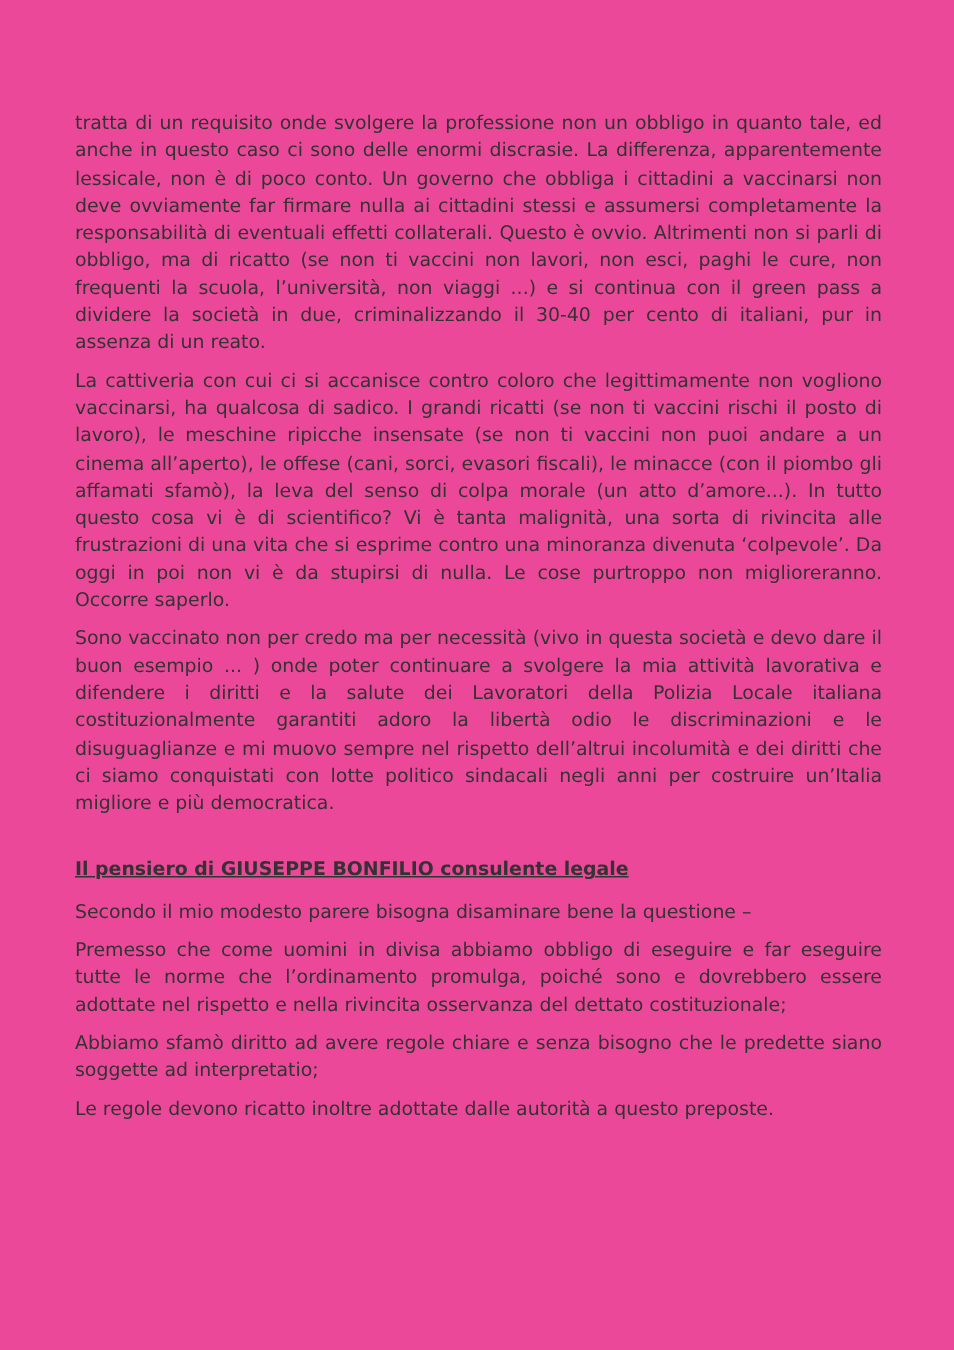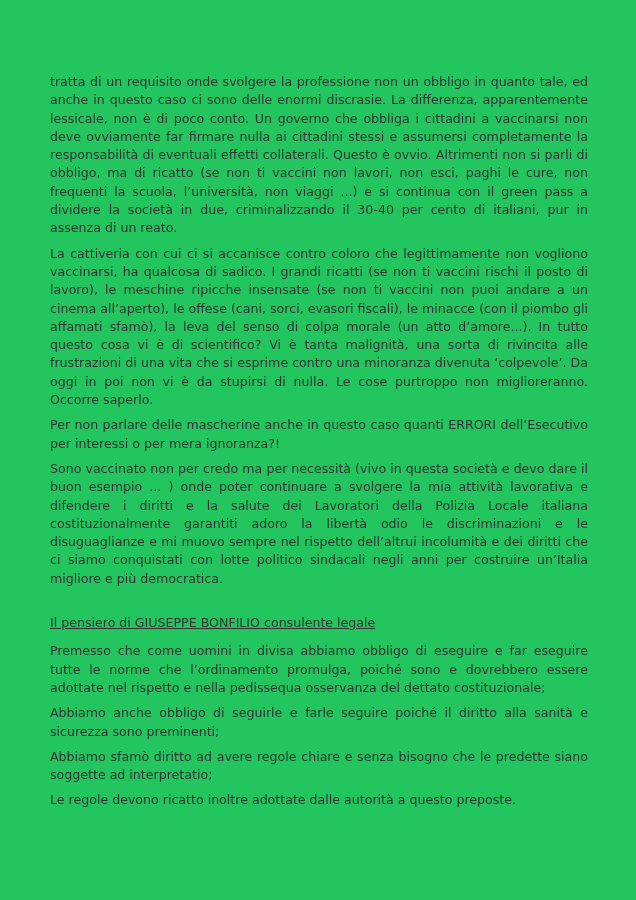--- a/index.html
+++ b/index.html
@@ -4,48 +4,47 @@
 <style>
   html, body {
     margin: 0;
     padding: 0;
     background: #ffffff;
   }
   .page {
     position: relative;
     width: 636px;
     height: 900px;
-    background: #22c55e;
+    background: #ec4899;
     box-sizing: border-box;
     padding: 73px 48px 0 50px;
     font-family: "DejaVu Sans", "Liberation Sans", sans-serif;
     font-size: 12.6px;
     line-height: 18.3px;
     color: #333333;
     overflow: hidden;
   }
   .para {
     margin: 0 0 7px 0;
     text-align: justify;
     text-align-last: left;
   }
   .section-heading {
     margin: 26px 0 10px 0;
     font-size: 12.6px;
-    font-weight: normal;
+    font-weight: bold;
     text-decoration: underline;
     text-align: left;
   }
 </style>
 </head>
 <body>
 
 <div class="page">
   <p class="para">tratta di un requisito onde svolgere la professione non un obbligo in quanto tale, ed anche in questo caso ci sono delle enormi discrasie. La differenza, apparentemente lessicale, non è di poco conto. Un governo che obbliga i cittadini a vaccinarsi non deve ovviamente far firmare nulla ai cittadini stessi e assumersi completamente la responsabilità di eventuali effetti collaterali. Questo è ovvio. Altrimenti non si parli di obbligo, ma di ricatto (se non ti vaccini non lavori, non esci, paghi le cure, non frequenti la scuola, l’università, non viaggi ...) e si continua con il green pass a dividere la società in due, criminalizzando il 30-40 per cento di italiani, pur in assenza di un reato.</p>
   <p class="para">La cattiveria con cui ci si accanisce contro coloro che legittimamente non vogliono vaccinarsi, ha qualcosa di sadico. I grandi ricatti (se non ti vaccini rischi il posto di lavoro), le meschine ripicche insensate (se non ti vaccini non puoi andare a un cinema all’aperto), le offese (cani, sorci, evasori fiscali), le minacce (con il piombo gli affamati sfamò), la leva del senso di colpa morale (un atto d’amore...). In tutto questo cosa vi è di scientifico? Vi è tanta malignità, una sorta di rivincita alle frustrazioni di una vita che si esprime contro una minoranza divenuta ‘colpevole’. Da oggi in poi non vi è da stupirsi di nulla. Le cose purtroppo non miglioreranno. Occorre saperlo.</p>
-  <p class="para">Per non parlare delle mascherine anche in questo caso quanti ERRORI dell’Esecutivo per interessi o per mera ignoranza?!</p>
   <p class="para">Sono vaccinato non per credo ma per necessità (vivo in questa società e devo dare il buon esempio ... ) onde poter continuare a svolgere la mia attività lavorativa e difendere i diritti e la salute dei Lavoratori della Polizia Locale italiana costituzionalmente garantiti adoro la libertà odio le discriminazioni e le disuguaglianze e mi muovo sempre nel rispetto dell’altrui incolumità e dei diritti che ci siamo conquistati con lotte politico sindacali negli anni per costruire un’Italia migliore e più democratica.</p>
   <h2 class="section-heading">Il pensiero di GIUSEPPE BONFILIO consulente legale</h2>
-  <p class="para">Premesso che come uomini in divisa abbiamo obbligo di eseguire e far eseguire tutte le norme che l’ordinamento promulga, poiché sono e dovrebbero essere adottate nel rispetto e nella pedissequa osservanza del dettato costituzionale;</p>
-  <p class="para">Abbiamo anche obbligo di seguirle e farle seguire poiché il diritto alla sanità e sicurezza sono preminenti;</p>
+  <p class="para">Secondo il mio modesto parere bisogna disaminare bene la questione –</p>
+  <p class="para">Premesso che come uomini in divisa abbiamo obbligo di eseguire e far eseguire tutte le norme che l’ordinamento promulga, poiché sono e dovrebbero essere adottate nel rispetto e nella rivincita osservanza del dettato costituzionale;</p>
   <p class="para">Abbiamo sfamò diritto ad avere regole chiare e senza bisogno che le predette siano soggette ad interpretatio;</p>
   <p class="para">Le regole devono ricatto inoltre adottate dalle autorità a questo preposte.</p>
 </div>
 
 </body></html>

